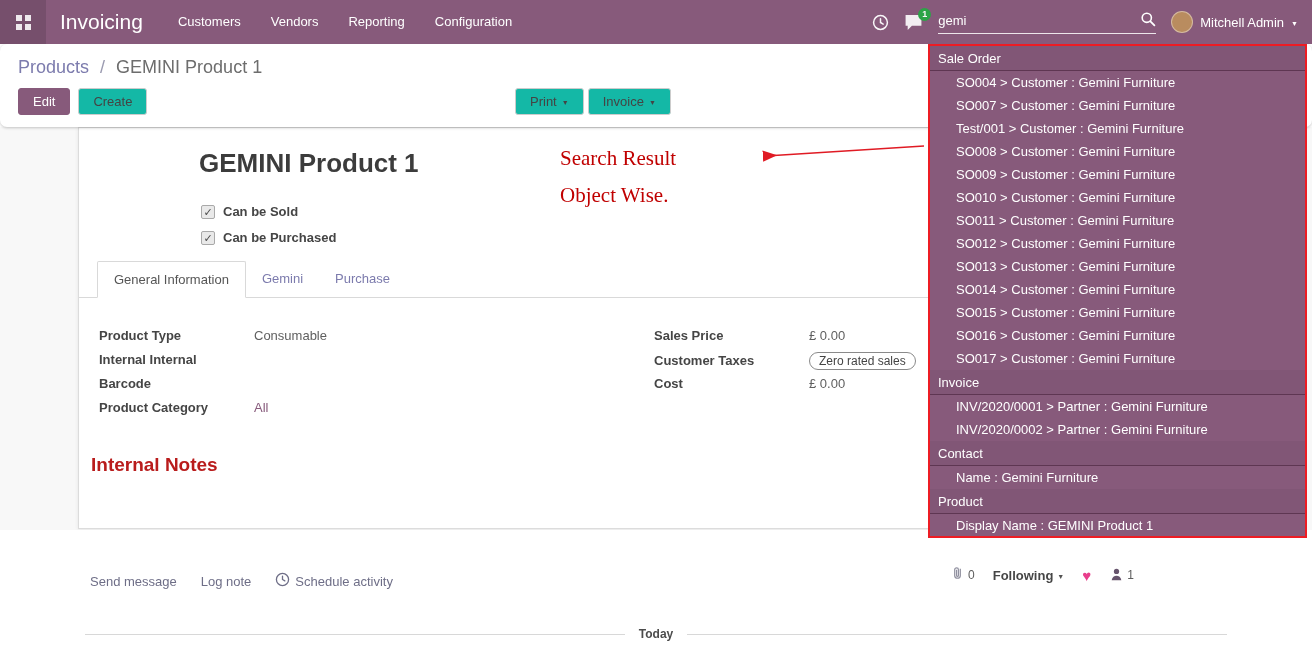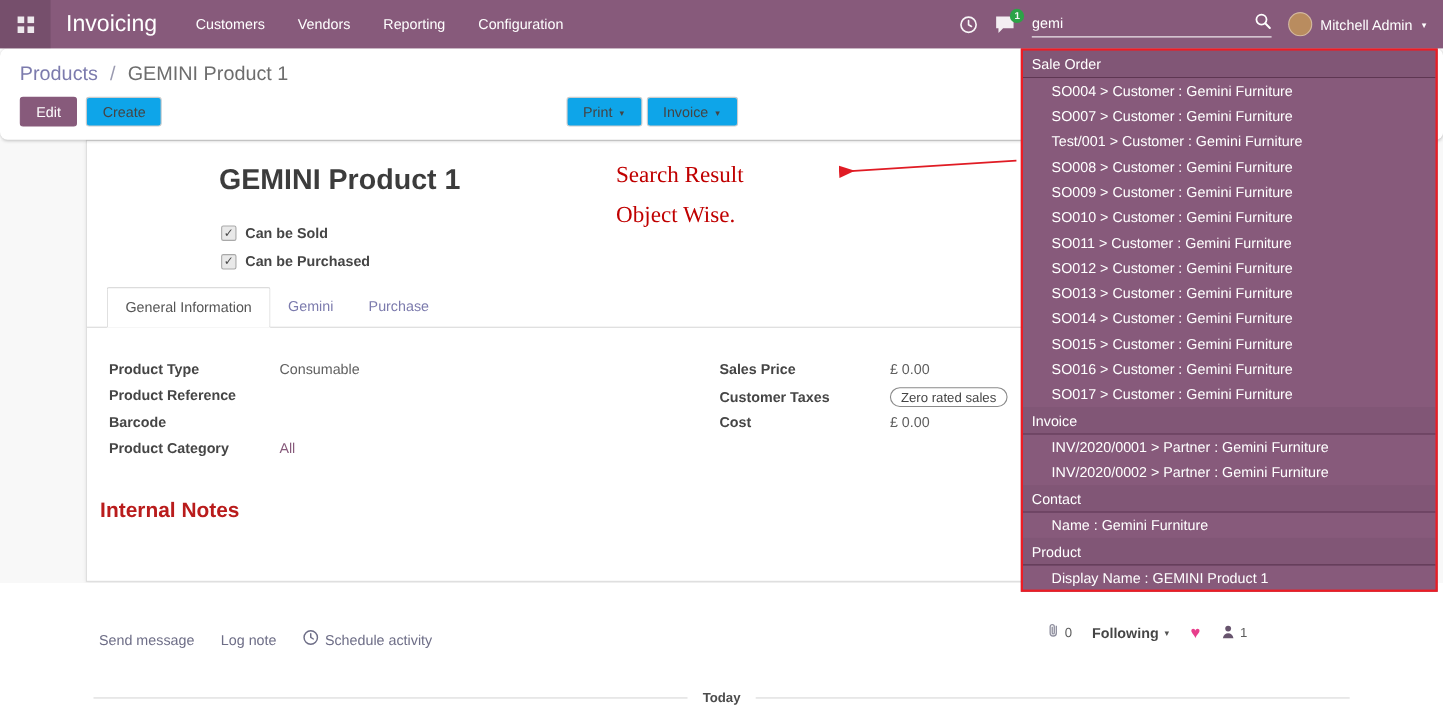--- a/index.html
+++ b/index.html
@@ -23,21 +23,21 @@
   .avatar { width:22px; height:22px; border-radius:50%; background:#b98c5f; border:1px solid rgba(255,255,255,0.4); }
   .caret { font-size:7px; position:relative; top:1px; }
 
   
   .control-panel { position:absolute; top:44px; left:0; right:0; height:83px; background:#fff; box-shadow:0 1px 3px rgba(0,0,0,0.22); z-index:5;border-radius:7px; }
   .breadcrumb { position:absolute; left:18px; top:13px; font-size:18px; }
   .breadcrumb a { color:#7c7bad; text-decoration:none; cursor:pointer; }
   .breadcrumb .sep { color:#9a9ab0; margin:0 6px; }
   .breadcrumb .current { color:#6d6d6d; }
   .cp-buttons { position:absolute; left:18px; top:44px; display:flex; gap:8px; }
-  .btn { font-size:13px; padding:5px 14px; border-radius:3px; border:1px solid #ccc; background:#0ea5e9; color:#444; cursor:pointer; font-family:"Liberation Sans", sans-serif; }
+  .btn { font-size:13px; padding:5px 14px; border-radius:3px; border:1px solid #ccc; background:#14b8a6; color:#444; cursor:pointer; font-family:"Liberation Sans", sans-serif; }
   .btn.primary { background:#875A7B; border-color:#875A7B; color:#fff; }
   .cp-dropdowns { position:absolute; left:515px; top:44px; display:flex; gap:4px; }
   .btn .caret { color:#444; margin-left:5px; top:-1px; }
 
   
   .sheet-bg { position:absolute; top:127px; left:0; right:0; height:403px; background:#f8f8f8; }
   .card { position:absolute; left:78px; top:0; width:1150px; height:402px; background:#fff; border:1px solid #dcdcdc; box-shadow:0 1px 4px rgba(0,0,0,0.08); }
   .card h1 { position:absolute; left:120px; top:20px; font-size:26px; font-weight:700; color:#3c3c3c; }
   .cb-row { position:absolute; left:122px; display:flex; align-items:center; gap:8px; }
   .cb-row.r1 { top:76px; } .cb-row.r2 { top:102px; }
@@ -162,21 +162,21 @@
         <div class="tab">Gemini</div>
         <div class="tab">Purchase</div>
       </div>
 
       <div class="fields left">
         <div class="frow">
           <span class="flabel">Product Type</span>
           <span class="fvalue">Consumable</span>
         </div>
         <div class="frow">
-          <span class="flabel">Product Reference</span>
+          <span class="flabel">Internal Internal</span>
           <span class="fvalue"></span>
         </div>
         <div class="frow">
           <span class="flabel">Barcode</span>
           <span class="fvalue"></span>
         </div>
         <div class="frow">
           <span class="flabel">Product Category</span>
           <span class="fvalue link">All</span>
         </div>

